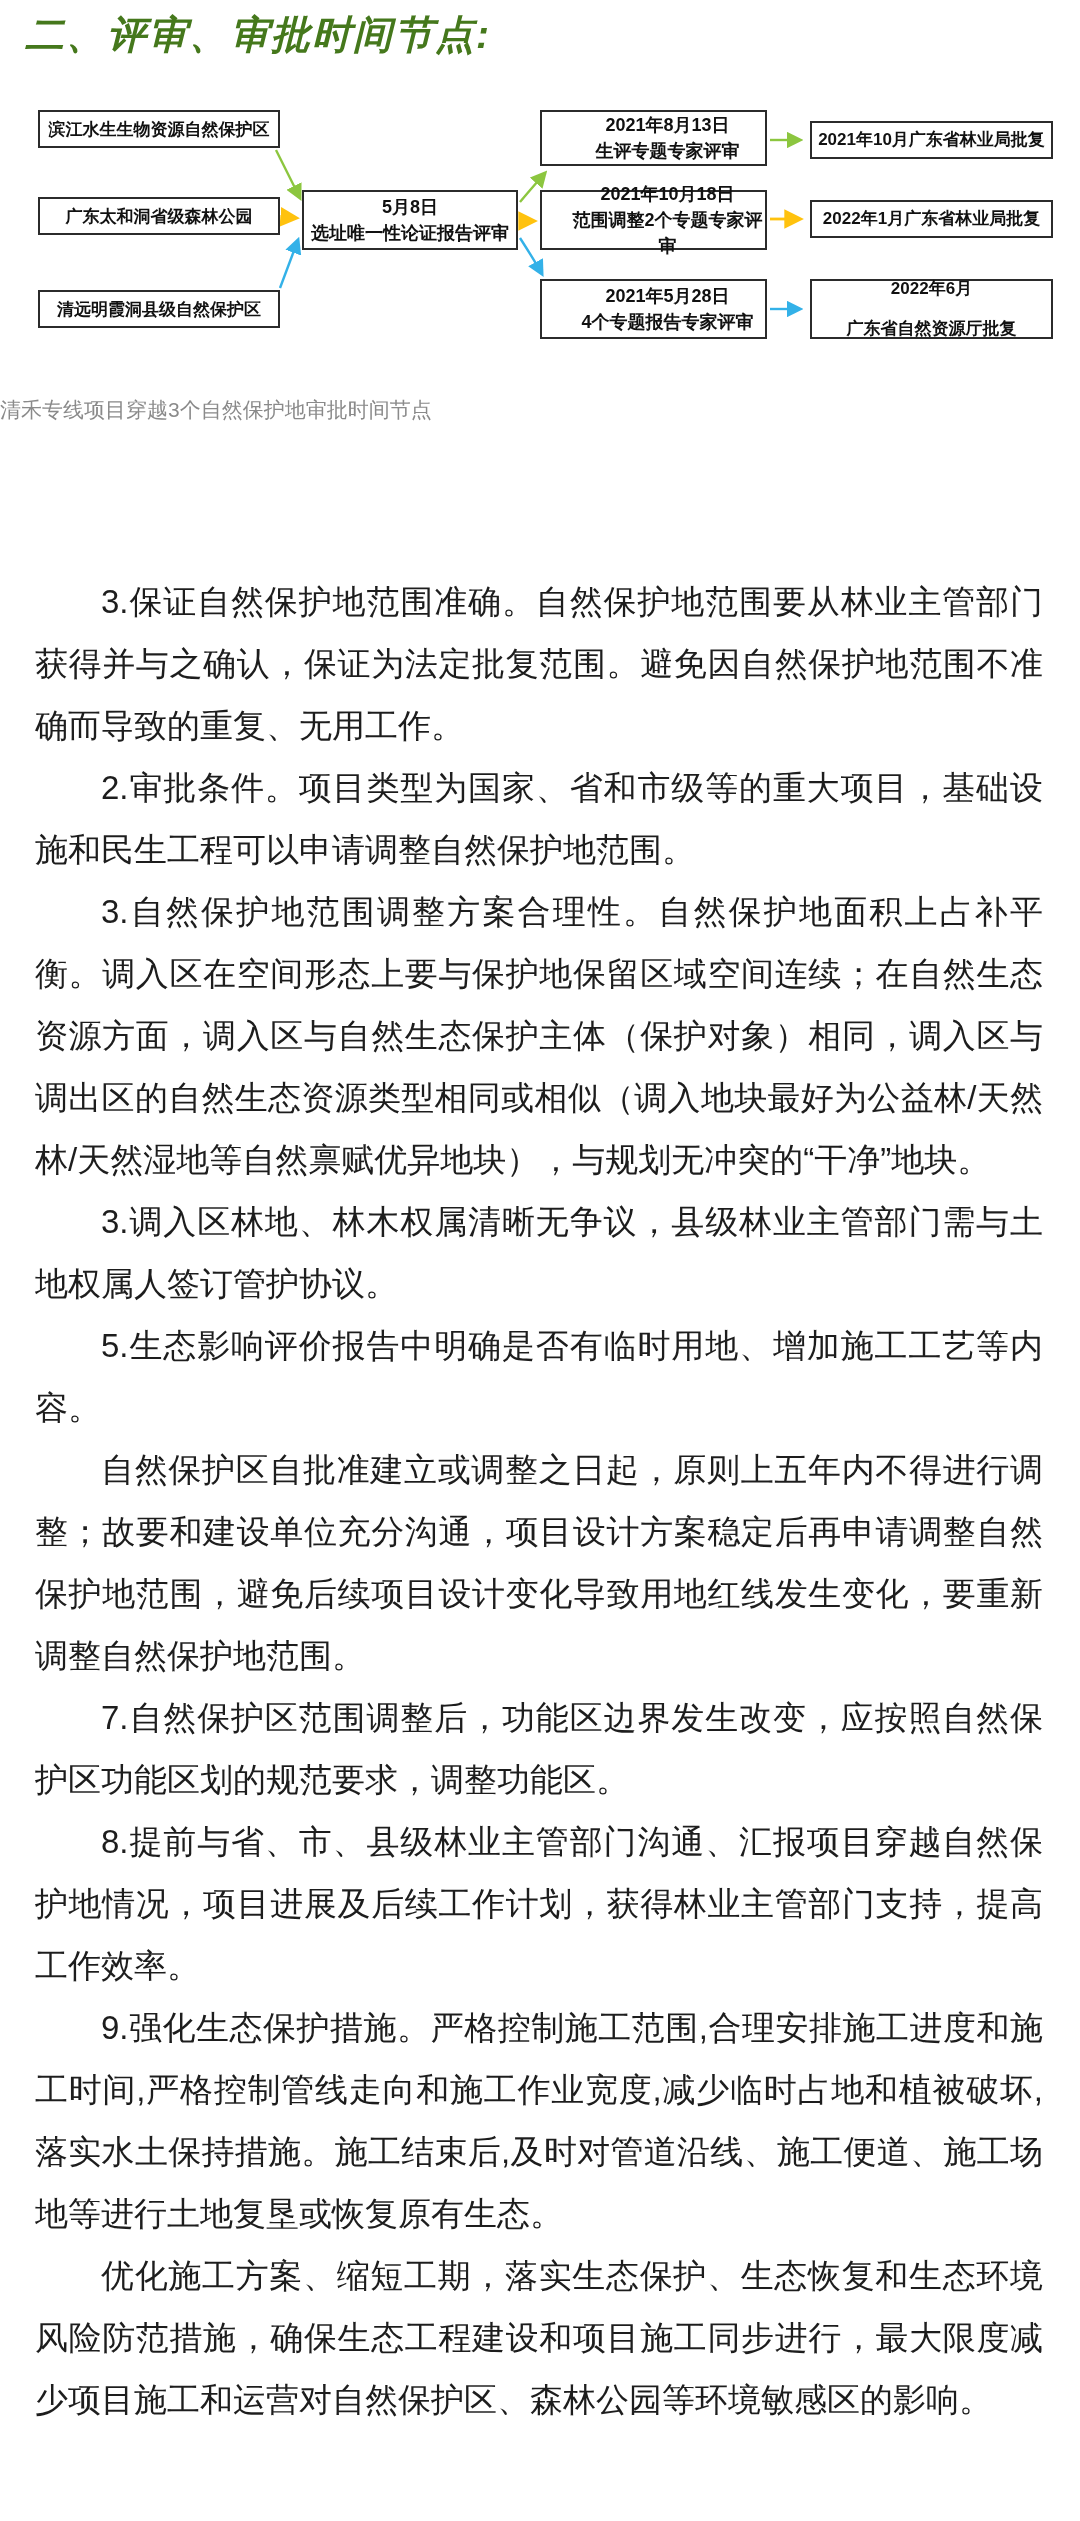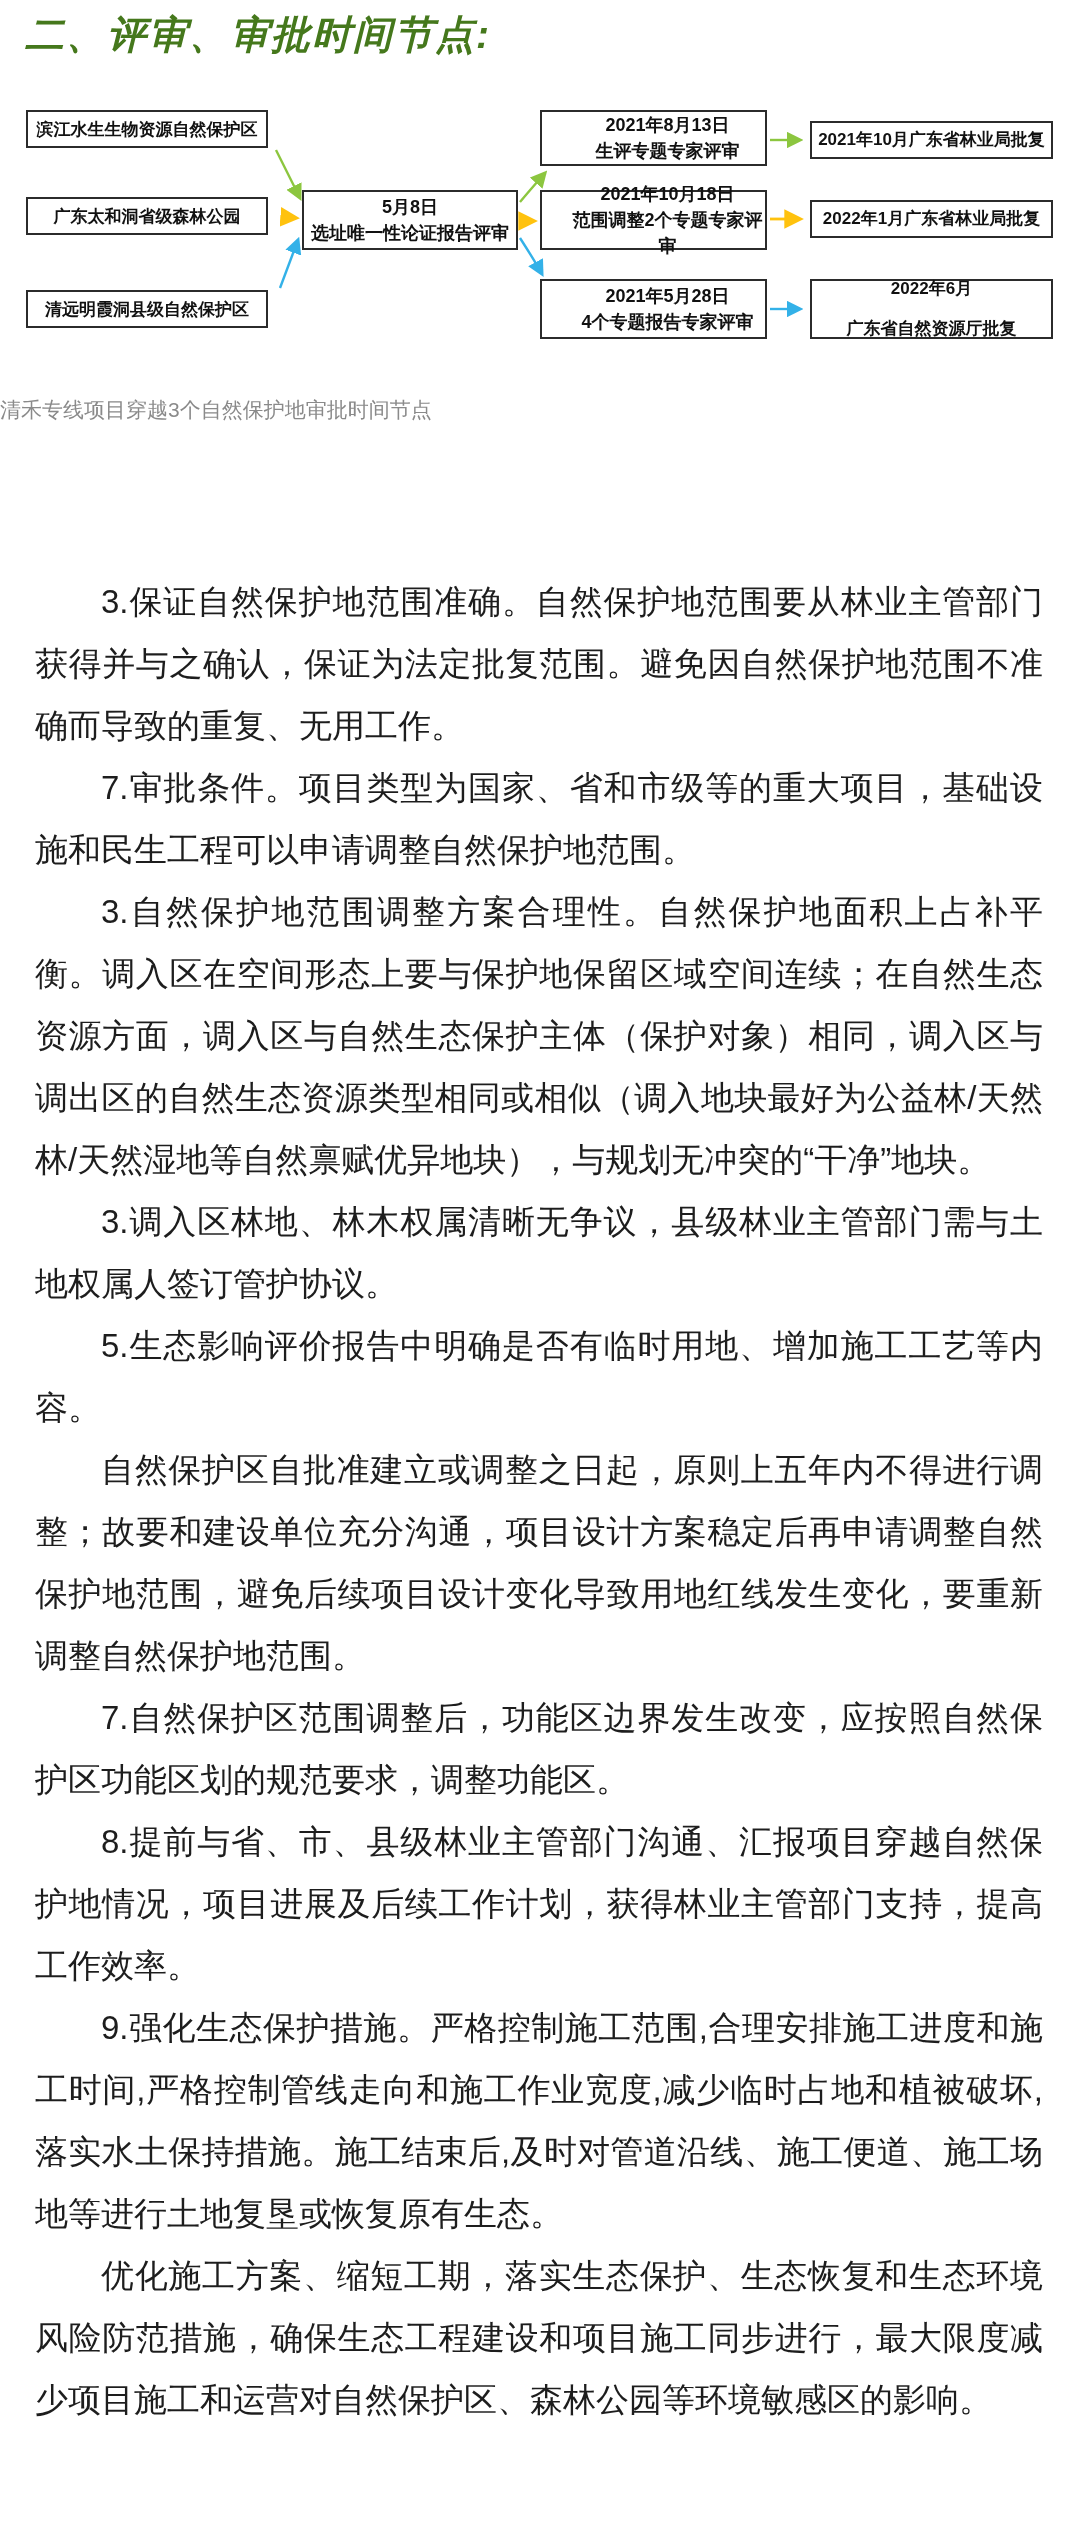--- a/index.html
+++ b/index.html
@@ -8,21 +8,21 @@
   .sec-title{position:absolute;left:25px;margin:0;font-size:39px;font-weight:900;
              font-style:italic;color:#45781c;letter-spacing:2px;white-space:nowrap;}
   .t1{top:8px;}
   .t3{top:464px;}
   .flow{position:absolute;top:60px;left:0;width:1080px;height:290px;}
   .arrows{position:absolute;top:0;left:0;width:1080px;height:290px;}
   .fbox{position:absolute;border:2px solid #2b2b2b;background:#fff;box-sizing:border-box;
         display:flex;flex-direction:column;align-items:center;justify-content:center;
         font-weight:700;color:#111;text-align:center;}
   .fbox span{display:block;}
-  .left{left:26px;width:242px;height:38px;font-size:17px;}
+  .left{left:38px;width:242px;height:38px;font-size:17px;}
   .b-a{top:50px}.b-b{top:137px}.b-c{top:230px}
   .center{left:302px;top:130px;width:216px;height:60px;font-size:18px;line-height:1.45;}
   .mid{left:540px;width:227px;font-size:18px;line-height:1.45;padding-left:28px;}
   .m-1{top:50px;height:56px;}
   .m-2{top:130px;height:60px;}
   .m-3{top:219px;height:60px;}
   .right{left:810px;width:243px;font-size:17px;line-height:1.4;}
   .r-1{top:61px;height:38px;}
   .r-2{top:140px;height:38px;}
   .r-3{top:219px;height:60px;gap:16px;}
@@ -97,21 +97,21 @@
       <span>2022年6月</span>
       <span>广东省自然资源厅批复</span>
     </div>
   </div>
 
   <div class="caption">清禾专线项目穿越3个自然保护地审批时间节点</div>
 
 
   <div class="body">
     <p>3.保证自然保护地范围准确。自然保护地范围要从林业主管部门获得并与之确认，保证为法定批复范围。避免因自然保护地范围不准确而导致的重复、无用工作。</p>
-    <p>7.审批条件。项目类型为国家、省和市级等的重大项目，基础设施和民生工程可以申请调整自然保护地范围。</p>
+    <p>2.审批条件。项目类型为国家、省和市级等的重大项目，基础设施和民生工程可以申请调整自然保护地范围。</p>
     <p>3.自然保护地范围调整方案合理性。自然保护地面积上占补平衡。调入区在空间形态上要与保护地保留区域空间连续；在自然生态资源方面，调入区与自然生态保护主体（保护对象）相同，调入区与调出区的自然生态资源类型相同或相似（调入地块最好为公益林/天然林/天然湿地等自然禀赋优异地块），与规划无冲突的“干净”地块。</p>
     <p>3.调入区林地、林木权属清晰无争议，县级林业主管部门需与土地权属人签订管护协议。</p>
     <p>5.生态影响评价报告中明确是否有临时用地、增加施工工艺等内容。</p>
     <p>自然保护区自批准建立或调整之日起，原则上五年内不得进行调整；故要和建设单位充分沟通，项目设计方案稳定后再申请调整自然保护地范围，避免后续项目设计变化导致用地红线发生变化，要重新调整自然保护地范围。</p>
     <p>7.自然保护区范围调整后，功能区边界发生改变，应按照自然保护区功能区划的规范要求，调整功能区。</p>
     <p>8.提前与省、市、县级林业主管部门沟通、汇报项目穿越自然保护地情况，项目进展及后续工作计划，获得林业主管部门支持，提高工作效率。</p>
     <p>9.强化生态保护措施。严格控制施工范围,合理安排施工进度和施工时间,严格控制管线走向和施工作业宽度,减少临时占地和植被破坏,落实水土保持措施。施工结束后,及时对管道沿线、施工便道、施工场地等进行土地复垦或恢复原有生态。</p>
     <p>优化施工方案、缩短工期，落实生态保护、生态恢复和生态环境风险防范措施，确保生态工程建设和项目施工同步进行，最大限度减少项目施工和运营对自然保护区、森林公园等环境敏感区的影响。</p>
   </div>
 

